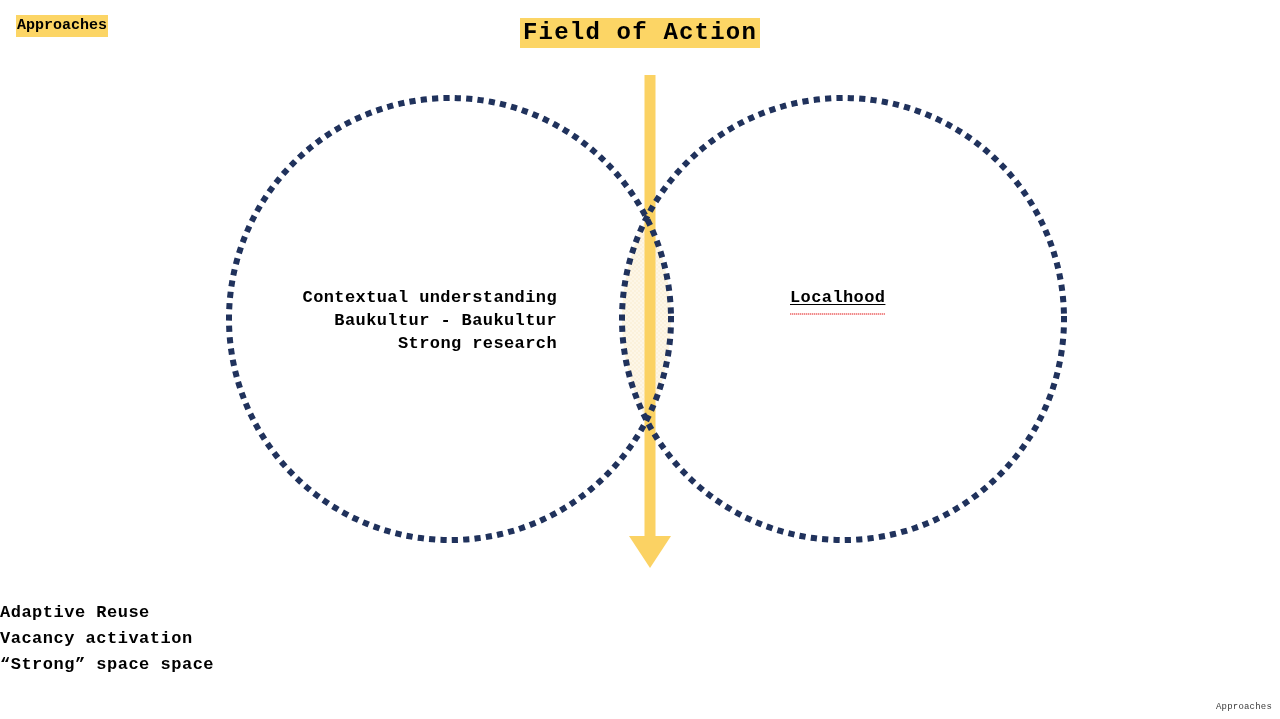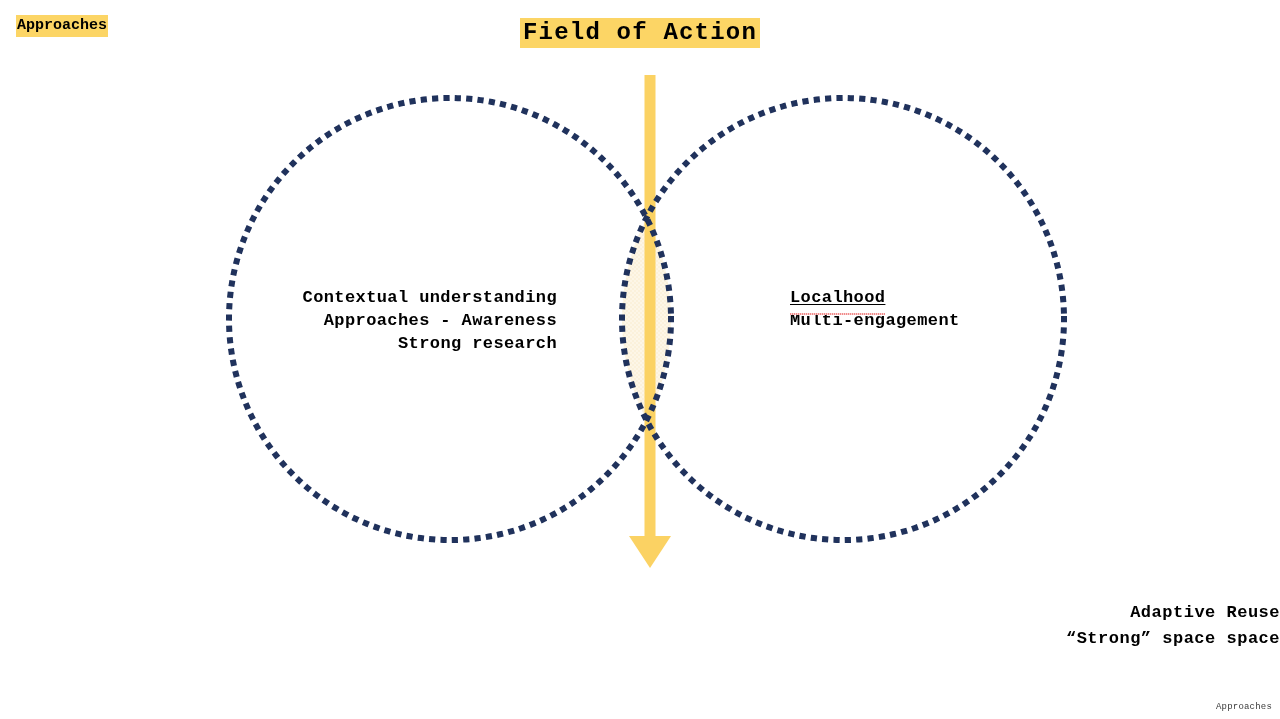--- a/index.html
+++ b/index.html
@@ -83,21 +83,21 @@
     top: 287px;
     width: 420px;
     text-align: left;
     margin-left: 40px;
   }
   #outcome-text {
     position: absolute;
     left: 0;
     right: 0;
     top: 600px;
-    text-align: right;
+    text-align: left;
     font-size: 17px;
     font-weight: bold;
     line-height: 25.8px;
     letter-spacing: 0.5px;
   }
   .spellcheck {
     text-decoration: underline;
     text-decoration-color: #000000;
     text-underline-offset: 2px;
     position: relative;
@@ -168,29 +168,29 @@
     <line x1="650" y1="75" x2="650" y2="540" stroke="#FBD263" stroke-width="11"></line>
 
     <path d="M629,536 L671,536 L650,568 Z" fill="#FBD263"></path>
 
     <circle cx="450" cy="319" r="221" fill="none" stroke="#20325C" stroke-width="6" stroke-linecap="square" stroke-dasharray="0.2 11.2"></circle>
     <circle cx="843" cy="319" r="221" fill="none" stroke="#20325C" stroke-width="6" stroke-linecap="square" stroke-dasharray="0.2 11.2"></circle>
   </svg>
 
   <div class="venn-text" id="left-circle-text">
     <div>Contextual understanding</div>
-    <div>Approaches - Awareness</div>
+    <div>Baukultur - Baukultur</div>
     <div>Strong research</div>
   </div>
 
   <div class="venn-text" id="right-circle-text">
     <div><span class="spellcheck">Localhood</span></div>
-    <div>Multi-engagement</div>
   </div>
 
 </div>
 
 <div id="outcome-text">
   <div>Adaptive Reuse</div>
+  <div>Vacancy activation</div>
   <div>“Strong” space space</div>
 </div>
 
 <div id="footer-approaches">Approaches</div>
 
 </body></html>

